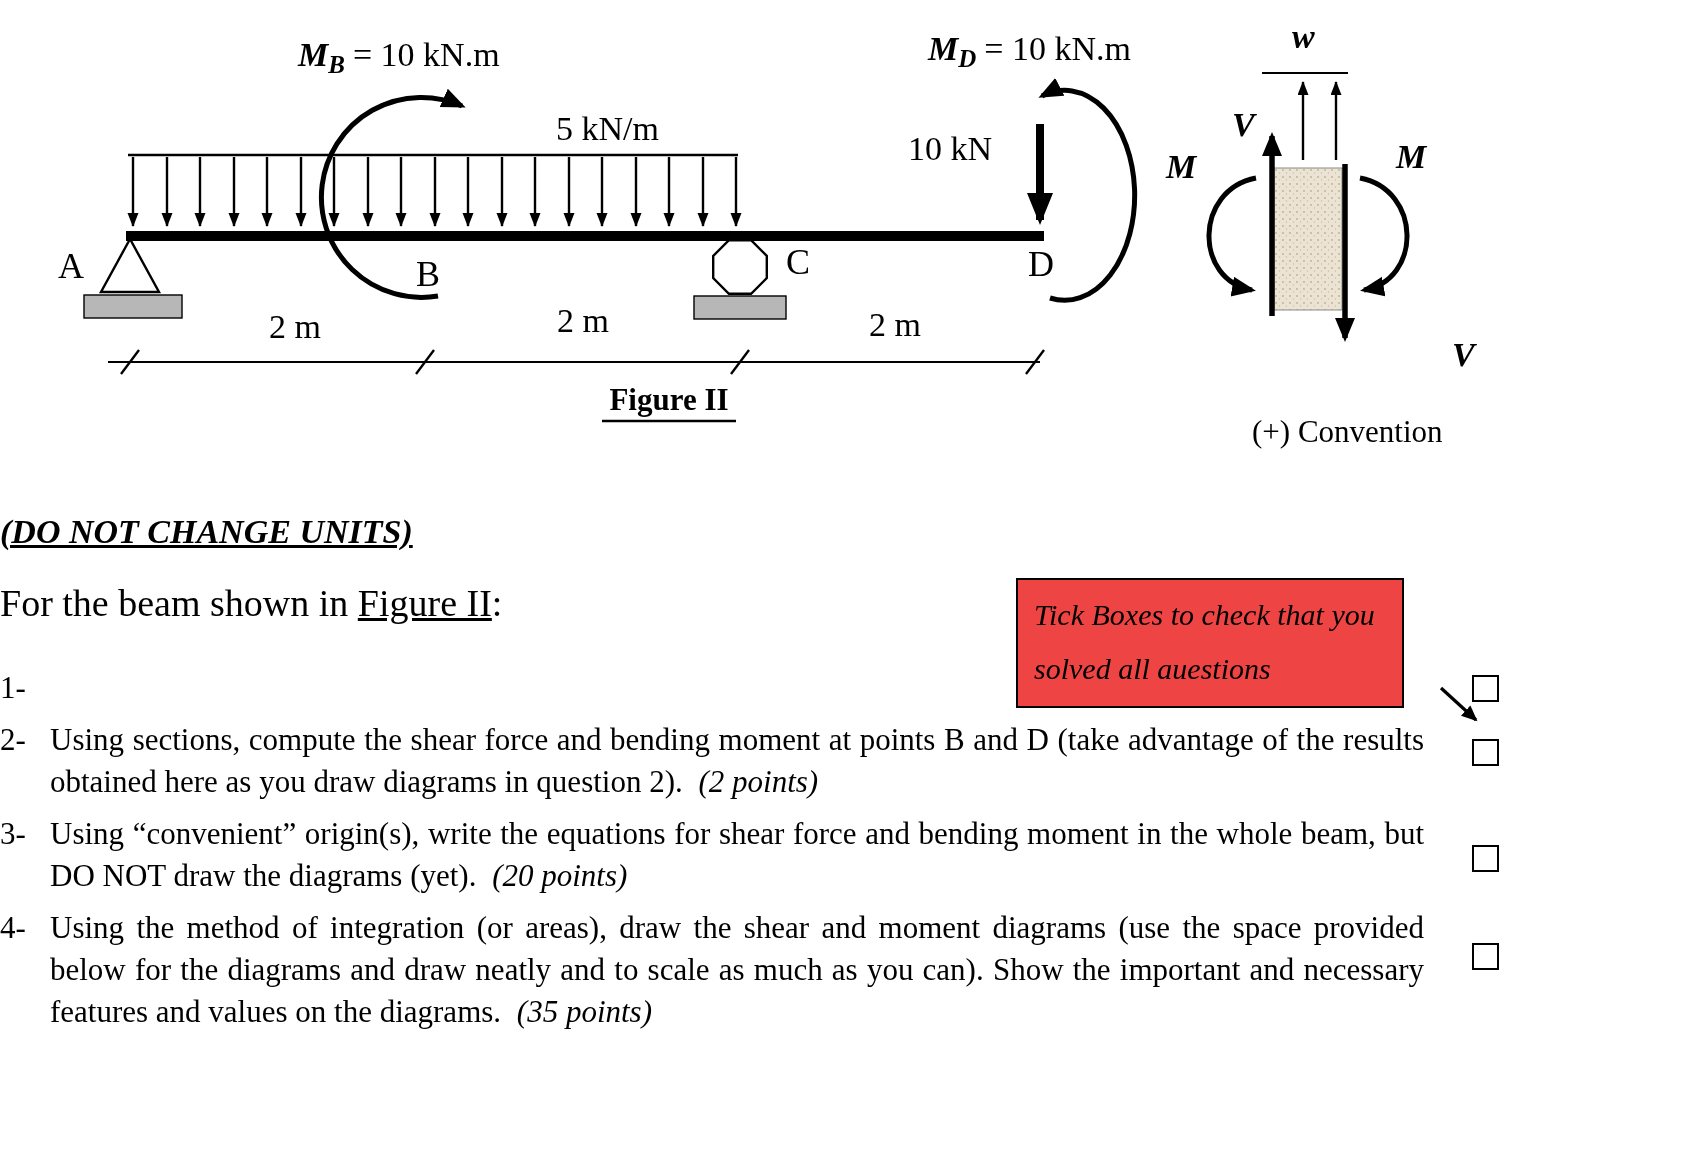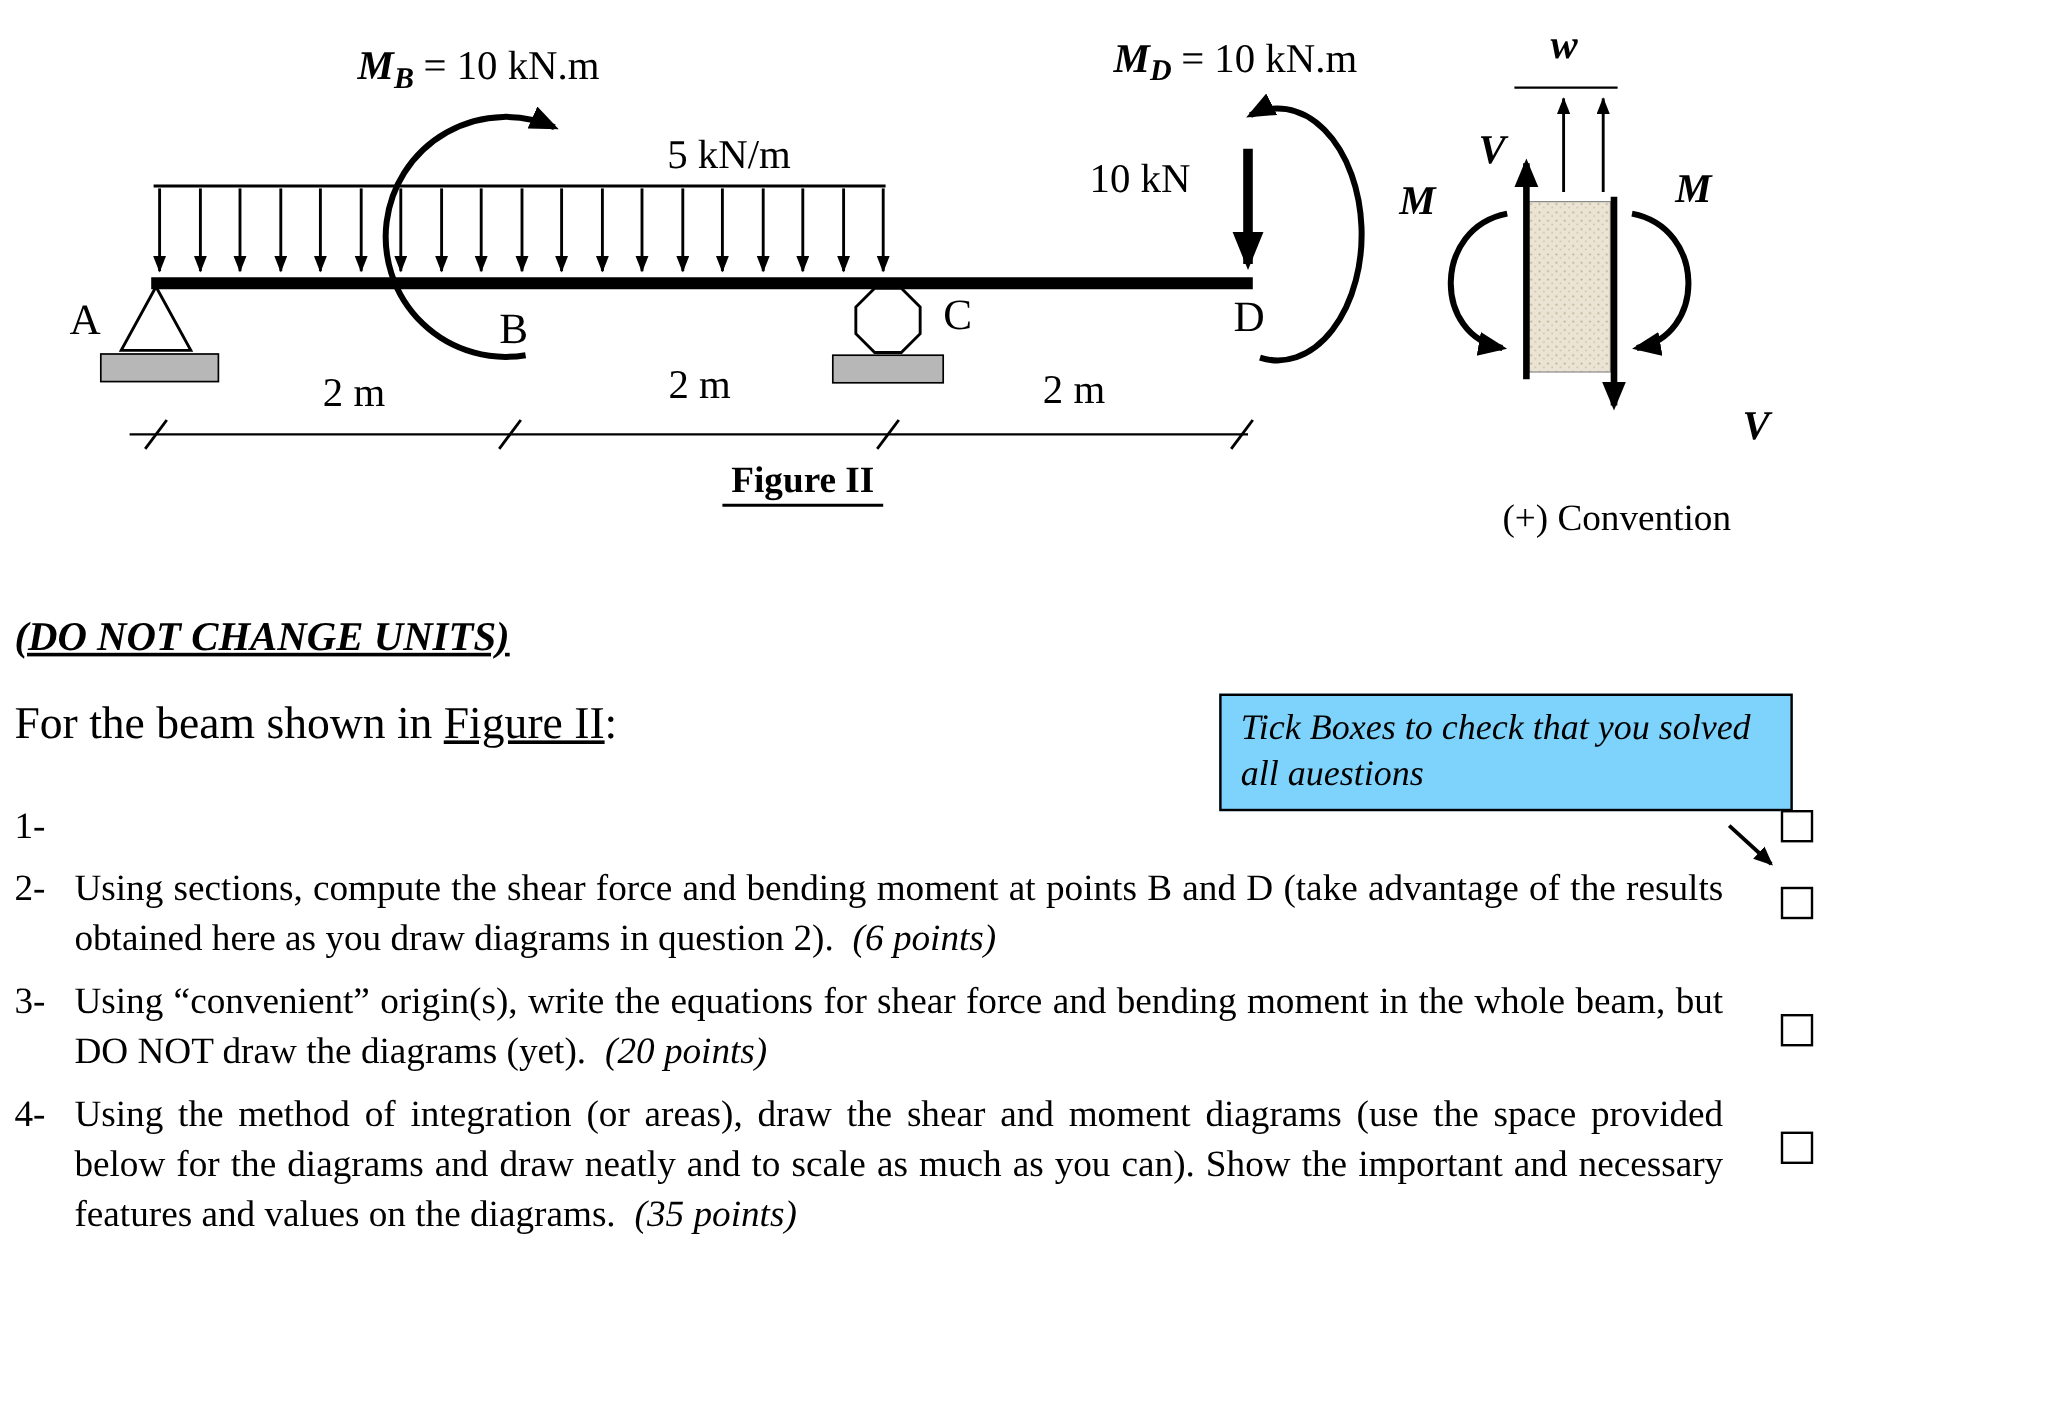--- a/index.html
+++ b/index.html
@@ -8,30 +8,30 @@
   .page { position:relative; width:1706px; height:1172px; background:#fff; overflow:hidden; }
   .figure-svg { display:block; }
   svg text { font-family:"Liberation Serif","DejaVu Serif",serif; fill:#000; }
   .t34 { font-size:34px; }
   .t36 { font-size:36px; }
   .bi  { font-style:italic; font-weight:bold; }
   .sub { font-size:25px; }
   .cap { font-size:31px; font-weight:bold; }
   .conv-cap { font-size:31px; }
 
-  .content { position:relative; padding-left:12px; }
+  .content { position:relative; }
   .units-heading { margin:42px 0 0 0; font-size:34px; line-height:1.2;
                    font-style:italic; font-weight:bold;
                    text-decoration:underline; text-decoration-thickness:3px; }
   .intro { margin-top:30px; font-size:38px; line-height:40px; }
   .intro .u { text-decoration:underline; }
 
-  .note-box { position:absolute; left:1016px; top:66px; width:478px;
+  .note-box { position:absolute; left:1016px; top:66px; width:388px;
               border:2px solid #000; padding:8px 16px 10px 16px;
-              font-size:30px; font-style:italic; line-height:38px; background:#7dd3fc; }
+              font-size:30px; font-style:italic; line-height:54px; background:#ef4444; }
   .note-arrow { position:absolute; left:1436px; top:172px; }
 
   .questions { margin-top:44px; }
   .question { position:relative; display:flex; margin-bottom:10px;
               font-size:31px; line-height:42px; }
   .q-num  { width:50px; flex-shrink:0; }
   .q-text { width:1374px; text-align:justify; }
   .q-text .em { font-weight:bold; font-style:italic; }
   .q-text .points { font-style:italic; padding-left:8px; }
   .checkbox { position:absolute; left:1472px; width:27px; height:27px;
@@ -179,21 +179,21 @@
 
     <div class="questions">
 
       <div class="question">
         <span class="q-num">1-</span>
         <span class="checkbox"></span>
       </div>
 
       <div class="question">
         <span class="q-num">2-</span>
-        <div class="q-text"><span>Using sections, compute the shear force and bending moment at points B and D (take advantage of the results obtained here as you draw diagrams in question 2). </span><b class="em"></b><span></span><i class="points">(6 points)</i></div>
+        <div class="q-text"><span>Using sections, compute the shear force and bending moment at points B and D (take advantage of the results obtained here as you draw diagrams in question 2). </span><b class="em"></b><span></span><i class="points">(2 points)</i></div>
         <span class="checkbox"></span>
       </div>
 
       <div class="question">
         <span class="q-num">3-</span>
         <div class="q-text"><span>Using “convenient” origin(s), write the equations for shear force and bending moment in the whole beam, but DO NOT draw the diagrams (yet). </span><b class="em"></b><span></span><i class="points">(20 points)</i></div>
         <span class="checkbox"></span>
       </div>
 
       <div class="question">

